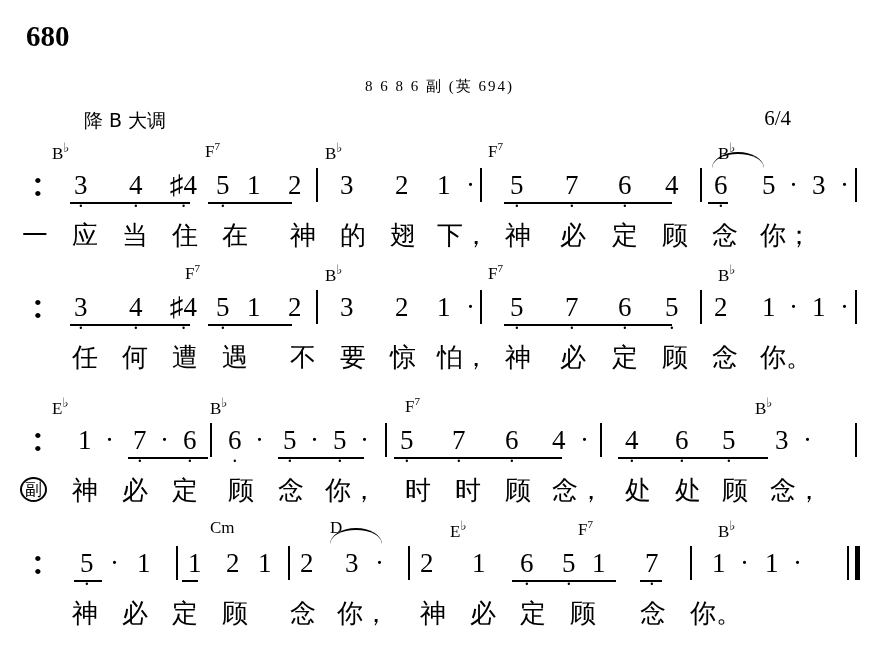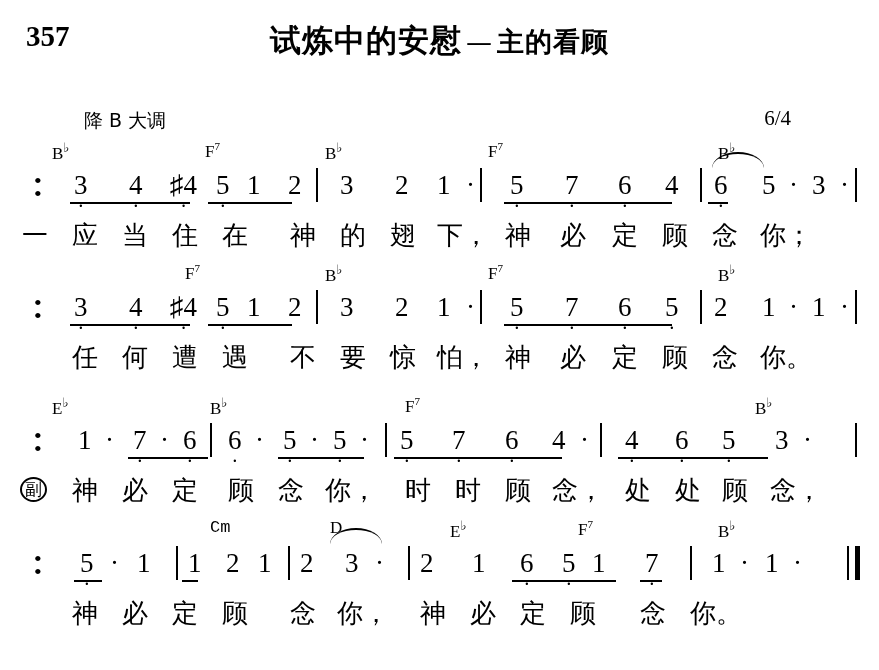--- a/index.html
+++ b/index.html
@@ -177,26 +177,26 @@
     left: 34px;
     font-size: 22px;
     line-height: 0.6;
   }
 </style>
 </head>
 <body>
 
 <div id="sheet">
 
-  <div class="hymn-number">357</div>
-
-  <div class="title-row">
-    <span class="title-main">试炼中的安慰</span><span class="title-dash">—</span><span class="title-sub">主的看顾</span>
+  <div class="hymn-number">680</div>
+
+
+  <div class="meter-row">
+    <span>8 6 8 6 副 (英 694)</span>
   </div>
-
 
   <div class="key-sig">降 B 大调</div>
   <div class="time-sig">6/4</div>
 
   <div id="systems-host">
       <div class="system sys1" style="top: 140px;">
         <div class="chord-line">
           <div class="chord" style="left: 52px;">B<span class="flat">♭</span></div>
           <div class="chord" style="left: 205px;">F<sup>7</sup></div>
           <div class="chord" style="left: 325px;">B<span class="flat">♭</span></div>
@@ -357,21 +357,21 @@
           <div class="lyric" style="left: 505px;">顾</div>
           <div class="lyric" style="left: 552px;">念，</div>
           <div class="lyric" style="left: 625px;">处</div>
           <div class="lyric" style="left: 675px;">处</div>
           <div class="lyric" style="left: 722px;">顾</div>
           <div class="lyric" style="left: 770px;">念，</div>
         </div>
       </div>
       <div class="system sys4" style="top: 518px;">
         <div class="chord-line">
-          <div class="chord" style="left: 210px; font-family: Liberation Mono, monospace;">Cm</div>
+          <div class="chord" style="left: 210px;">Cm</div>
           <div class="chord" style="left: 330px;">D</div>
           <div class="chord" style="left: 450px;">E<span class="flat">♭</span></div>
           <div class="chord" style="left: 578px;">F<sup>7</sup></div>
           <div class="chord" style="left: 718px;">B<span class="flat">♭</span></div>
         </div>
         <div class="note-line">
           <div class="clef-dots" style="top: 8px;">•<br>•</div>
           <div class="note" style="left: 80px;"><span class="numwrap">5<span class="dotd">·</span></span></div>
           <div class="note" style="left: 110px;"><span class="numwrap">·</span></div>
           <div class="note" style="left: 137px;"><span class="numwrap">1</span></div>

